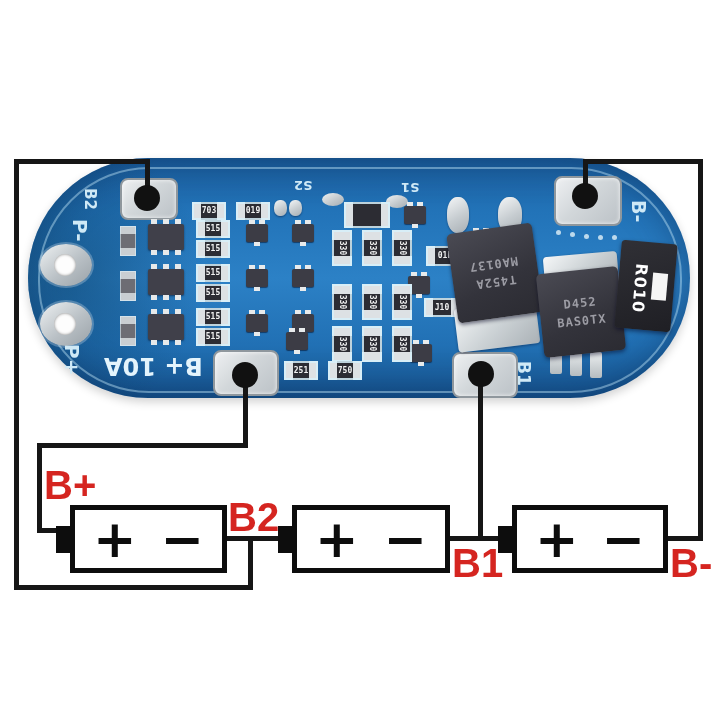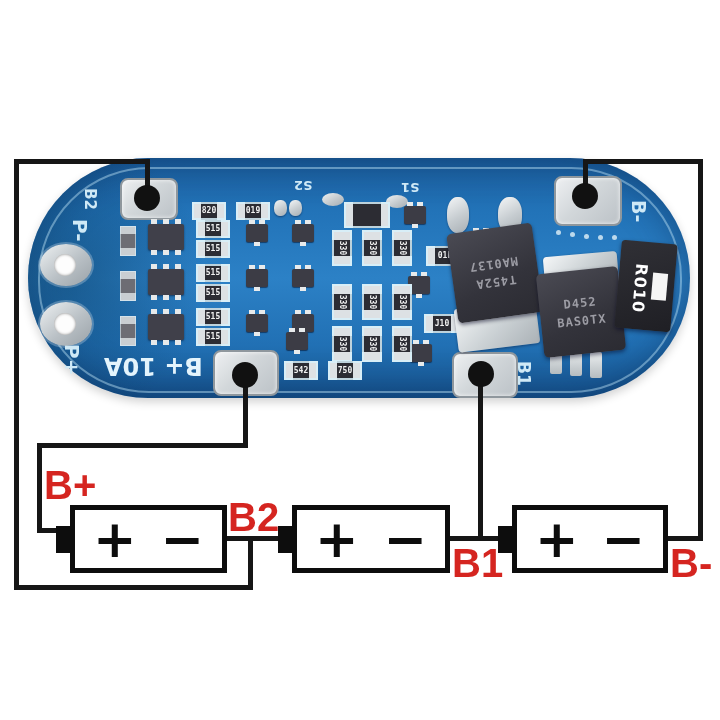--- a/index.html
+++ b/index.html
@@ -118,21 +118,21 @@
       <span>515</span>
     </div>
   <div class="resh" style="left:196px;top:308px;width:30px;height:14px;">
       <span>515</span>
     </div>
   <div class="resh" style="left:196px;top:328px;width:30px;height:14px;">
       <span>515</span>
     </div>
 
   <div class="resh" style="left:192px;top:202px;width:30px;height:14px;">
-      <span>820</span>
+      <span>703</span>
     </div>
   <div class="resh" style="left:236px;top:202px;width:30px;height:14px;">
       <span>019</span>
     </div>
   <div class="blob" style="left:274px;top:200px;width:13px;height:16px;"></div>
   <div class="blob" style="left:289px;top:200px;width:13px;height:16px;"></div>
   <div class="oval" style="left:322px;top:193px;width:22px;height:13px;"></div>
   <div class="oval" style="left:386px;top:195px;width:22px;height:13px;"></div>
   <div class="resh" style="left:344px;top:202px;width:42px;height:22px;"></div>
 
@@ -172,26 +172,26 @@
   <div class="resv" style="left:362px;top:326px;width:16px;height:32px;">
       <span>330</span>
     </div>
   <div class="resv" style="left:392px;top:326px;width:16px;height:32px;">
       <span>330</span>
     </div>
 
   <div class="resh" style="left:426px;top:246px;width:34px;height:16px;">
       <span>01F</span>
     </div>
-  <div class="resh" style="left:424px;top:314px;width:32px;height:15px;justify-content:center;">
+  <div class="resh" style="left:424px;top:298px;width:32px;height:15px;justify-content:center;">
       <span>J10</span>
     </div>
 
   <div class="resh" style="left:284px;top:361px;width:30px;height:15px;">
-      <span>542</span>
+      <span>251</span>
     </div>
   <div class="resh" style="left:328px;top:361px;width:30px;height:15px;">
       <span>750</span>
     </div>
 
   <div class="blob" style="left:447px;top:197px;width:22px;height:36px;"></div>
   <div class="blob" style="left:498px;top:197px;width:24px;height:36px;"></div>
   <div class="tab" style="left:456px;top:304px;width:82px;height:44px;transform:rotate(-7deg);"></div>
   <div class="mos" style="left:452px;top:228px;width:86px;height:90px;transform:rotate(-8deg);">
     <div class="mark rot180">

